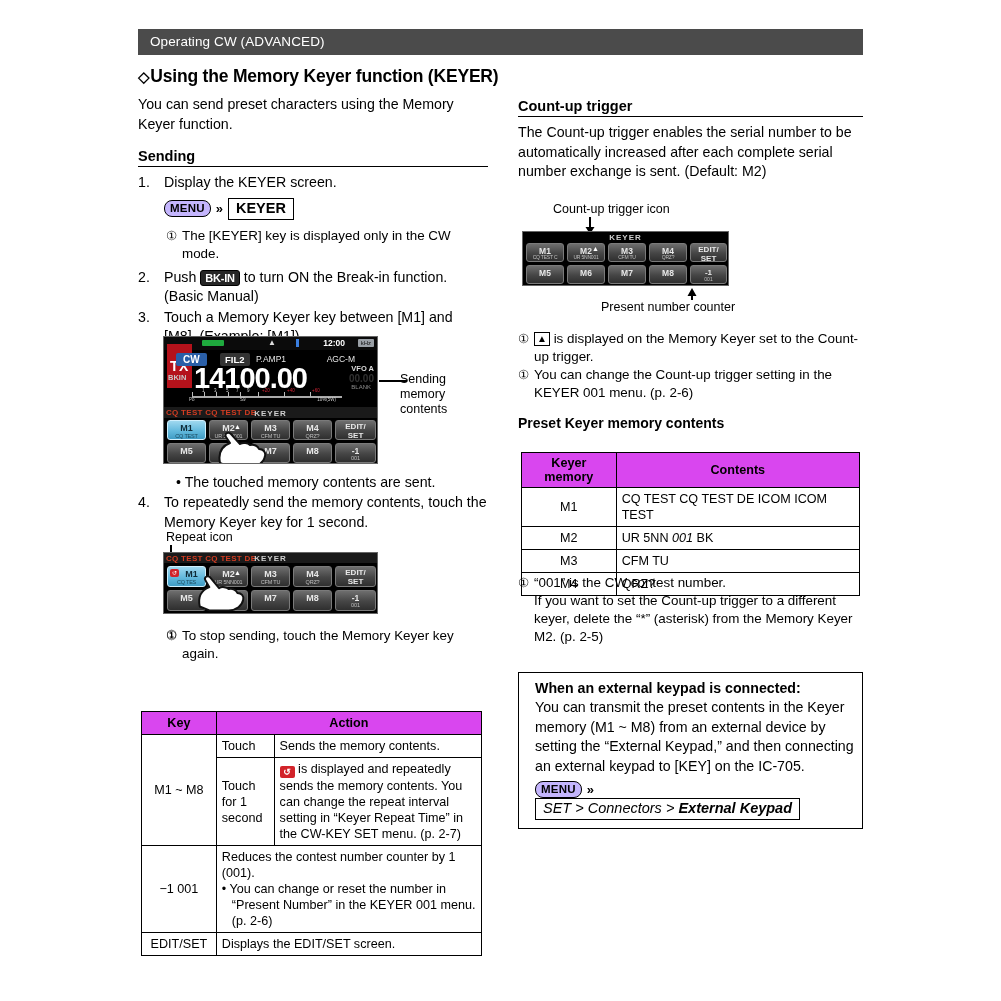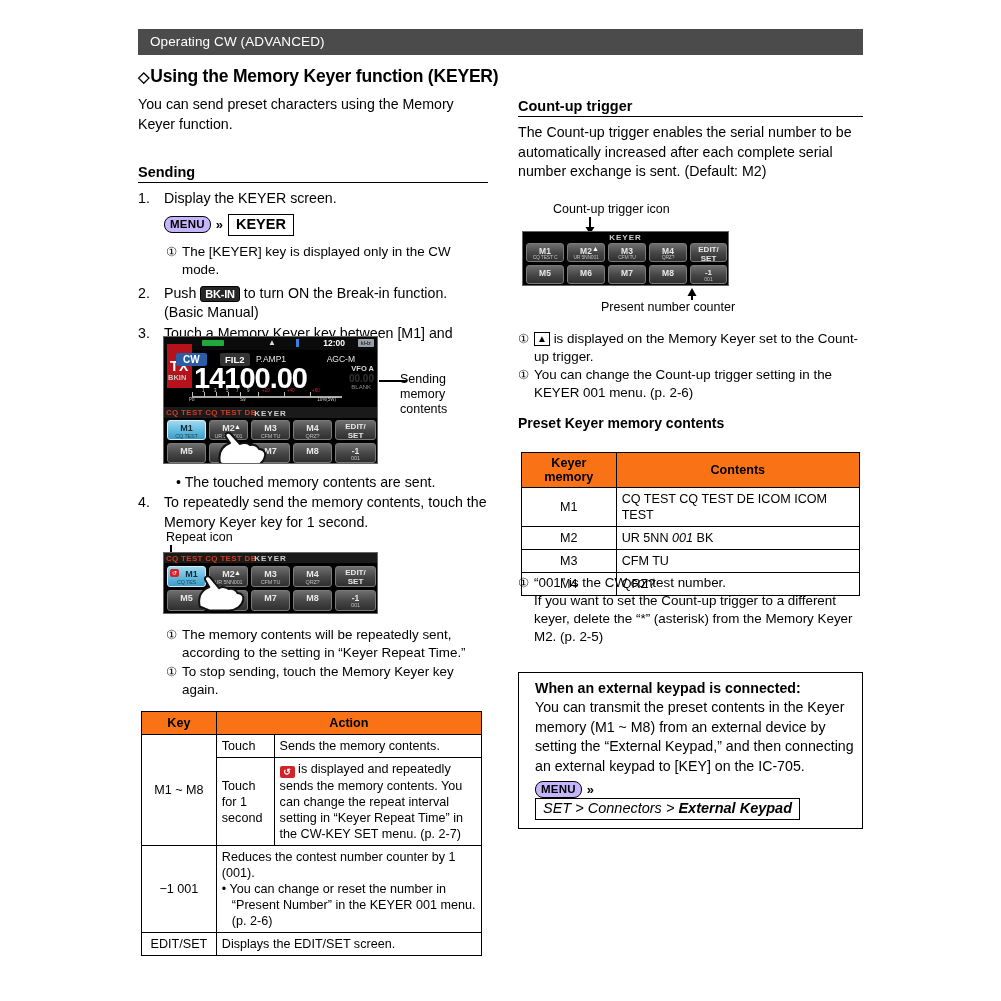--- a/index.html
+++ b/index.html
@@ -182,21 +182,21 @@
 
   
   table.doc {
     border-collapse: collapse; width: 100%;
     font-size: 12.6px; line-height: 16px;
   }
   table.doc th, table.doc td {
     border: 1px solid #000; padding: 3px 5px; vertical-align: top;
   }
   table.doc th {
-    background: #f97316; text-align: center; font-weight: bold; vertical-align: middle;
+    background: #d946ef; text-align: center; font-weight: bold; vertical-align: middle;
   }
   table.doc td.ctr { text-align: center; vertical-align: middle; }
   table.doc td.mid { vertical-align: middle; }
 
   .tbl-left  { position: absolute; left: 141px; top: 711px; width: 341px; }
   .tbl-right { position: absolute; left: 521px; top: 452px; width: 339px; }
 
   .redicon-inline {
     display:inline-block; background:#d2232a; color:#fff; font-size:9px;
     width:15px; height:12px; line-height:12px; border-radius:2px;
@@ -221,21 +221,21 @@
   <div class="running-header">Operating CW (ADVANCED)</div>
 
   <div class="col-left">
 
     <h1 class="sect">
       <span class="dia">◇</span><span>Using the Memory Keyer function (KEYER)</span>
     </h1>
 
     <p class="body" style="margin-bottom:14px;">You can send preset characters using the Memory Keyer function.</p>
 
-    <h2 class="sub" style="margin-top:30px;">Sending</h2>
+    <h2 class="sub" style="margin-top:14px;">Sending</h2>
 
     <ol class="steps">
       <li>
         <span class="num">1.</span>
         <span>Display the KEYER screen.</span>
         <div style="margin-top:5px;margin-bottom:7px;">
           <span class="menu-pill">MENU</span><span class="arrow-gg">»</span><span class="screen-key">KEYER</span>
         </div>
         <div class="note" style="margin-left:2px;margin-bottom:5px;">
           <span class="mark">①</span>
@@ -414,21 +414,20 @@
     </div>
 
     <svg class="hand" style="left:28px; top:18px;" width="56" height="42" viewBox="0 0 58 42">
       <path d="M8 36 C6 26 10 19 18 16 L14 9 C12 6 16 3 19 6 L28 17 C31 15 36 16 38 18 C42 17 46 19 47 22 C51 22 54 25 53 29 C52 35 46 40 38 40 L18 40 Z" fill="#ffffff" stroke="#111" stroke-width="2" stroke-linejoin="round"></path>
     </svg>
   </div>
 
   <div style="position:absolute; left:166px; top:626px; width:322px;">
     <div class="note">
       <span class="mark">①</span>
-      <span>The memory contents will be repeatedly sent, according to the setting in “Keyer Repeat Time.”</span>
     </div>
     <div class="note" style="margin-top:1px;">
       <span class="mark">①</span>
       <span>To stop sending, touch the Memory Keyer key again.</span>
     </div>
   </div>
 
   <div class="tbl-left">
     <table class="doc">
       <colgroup>

